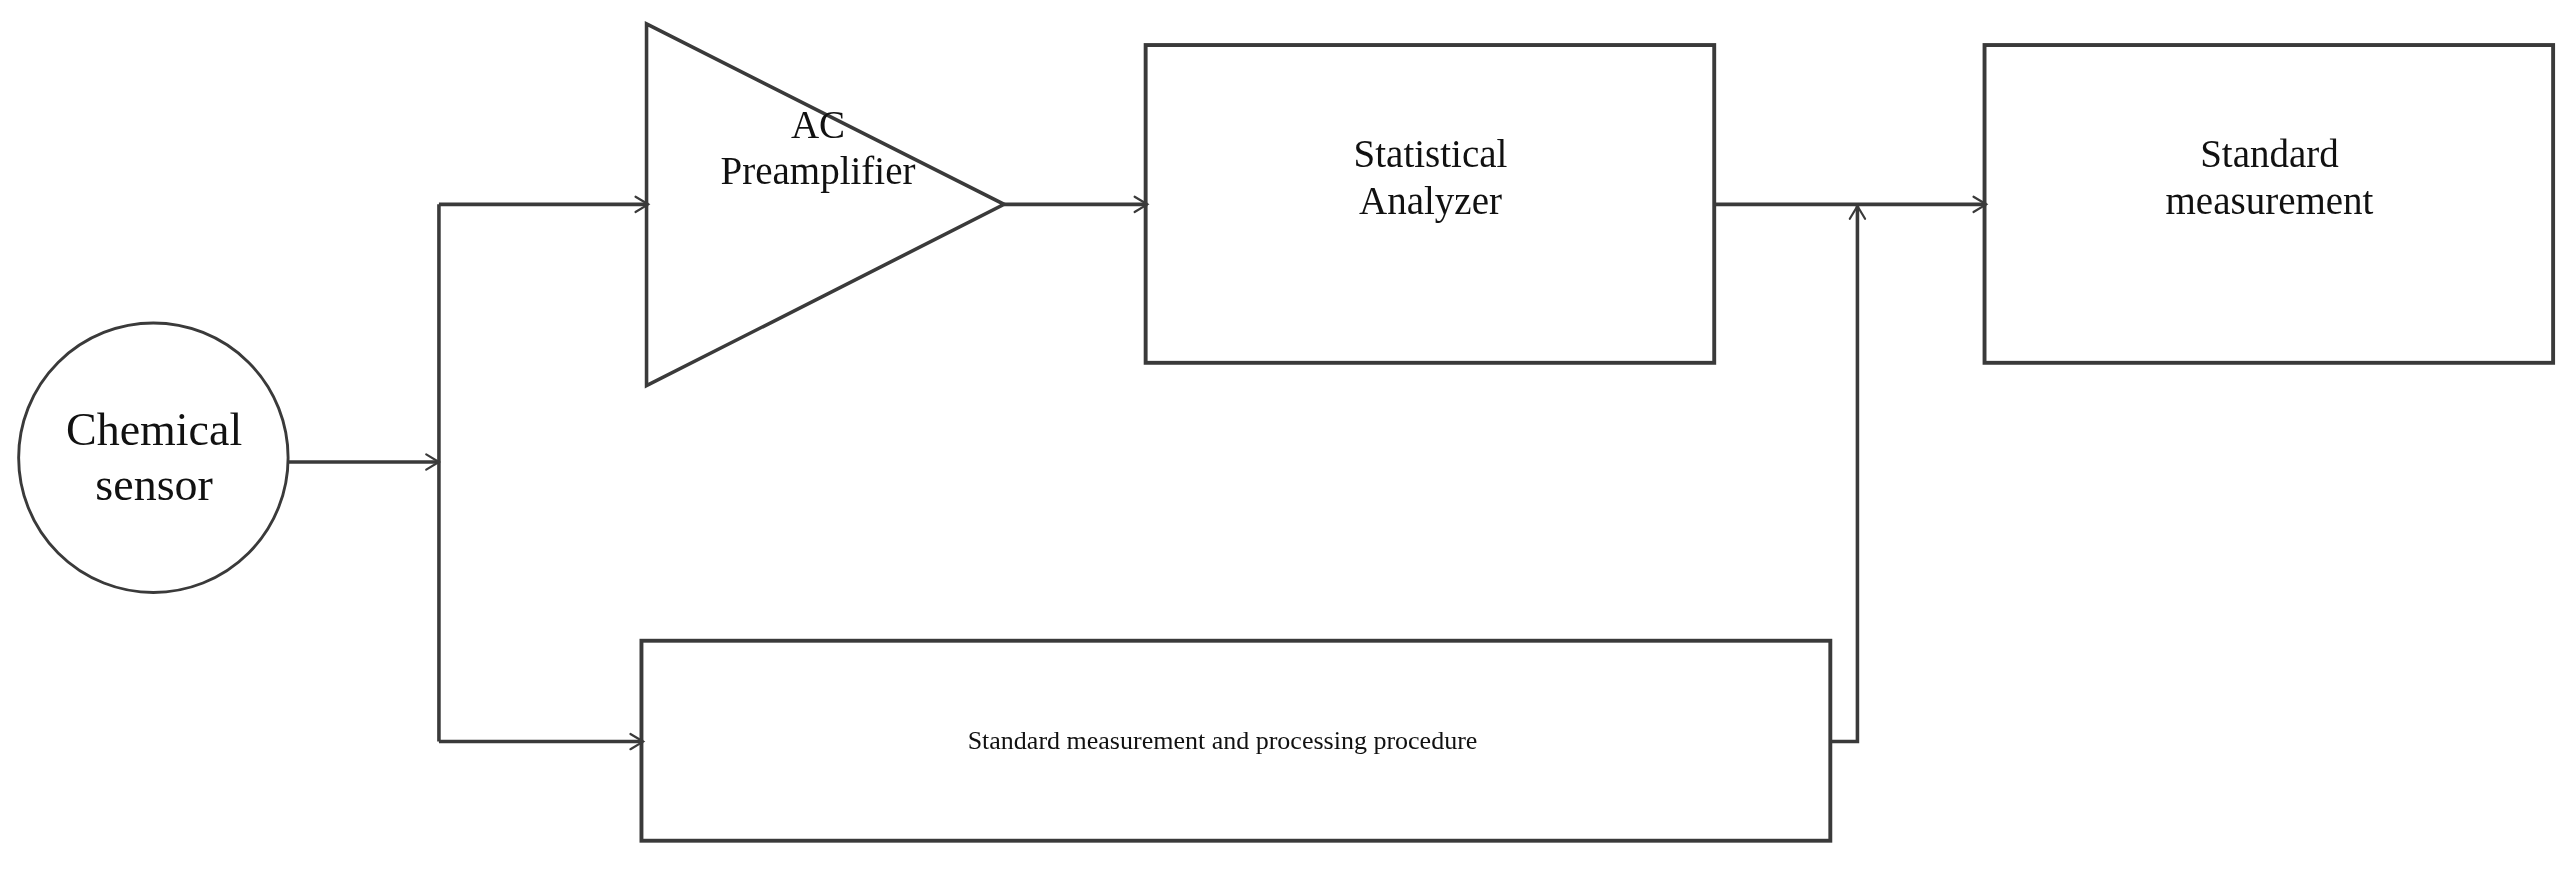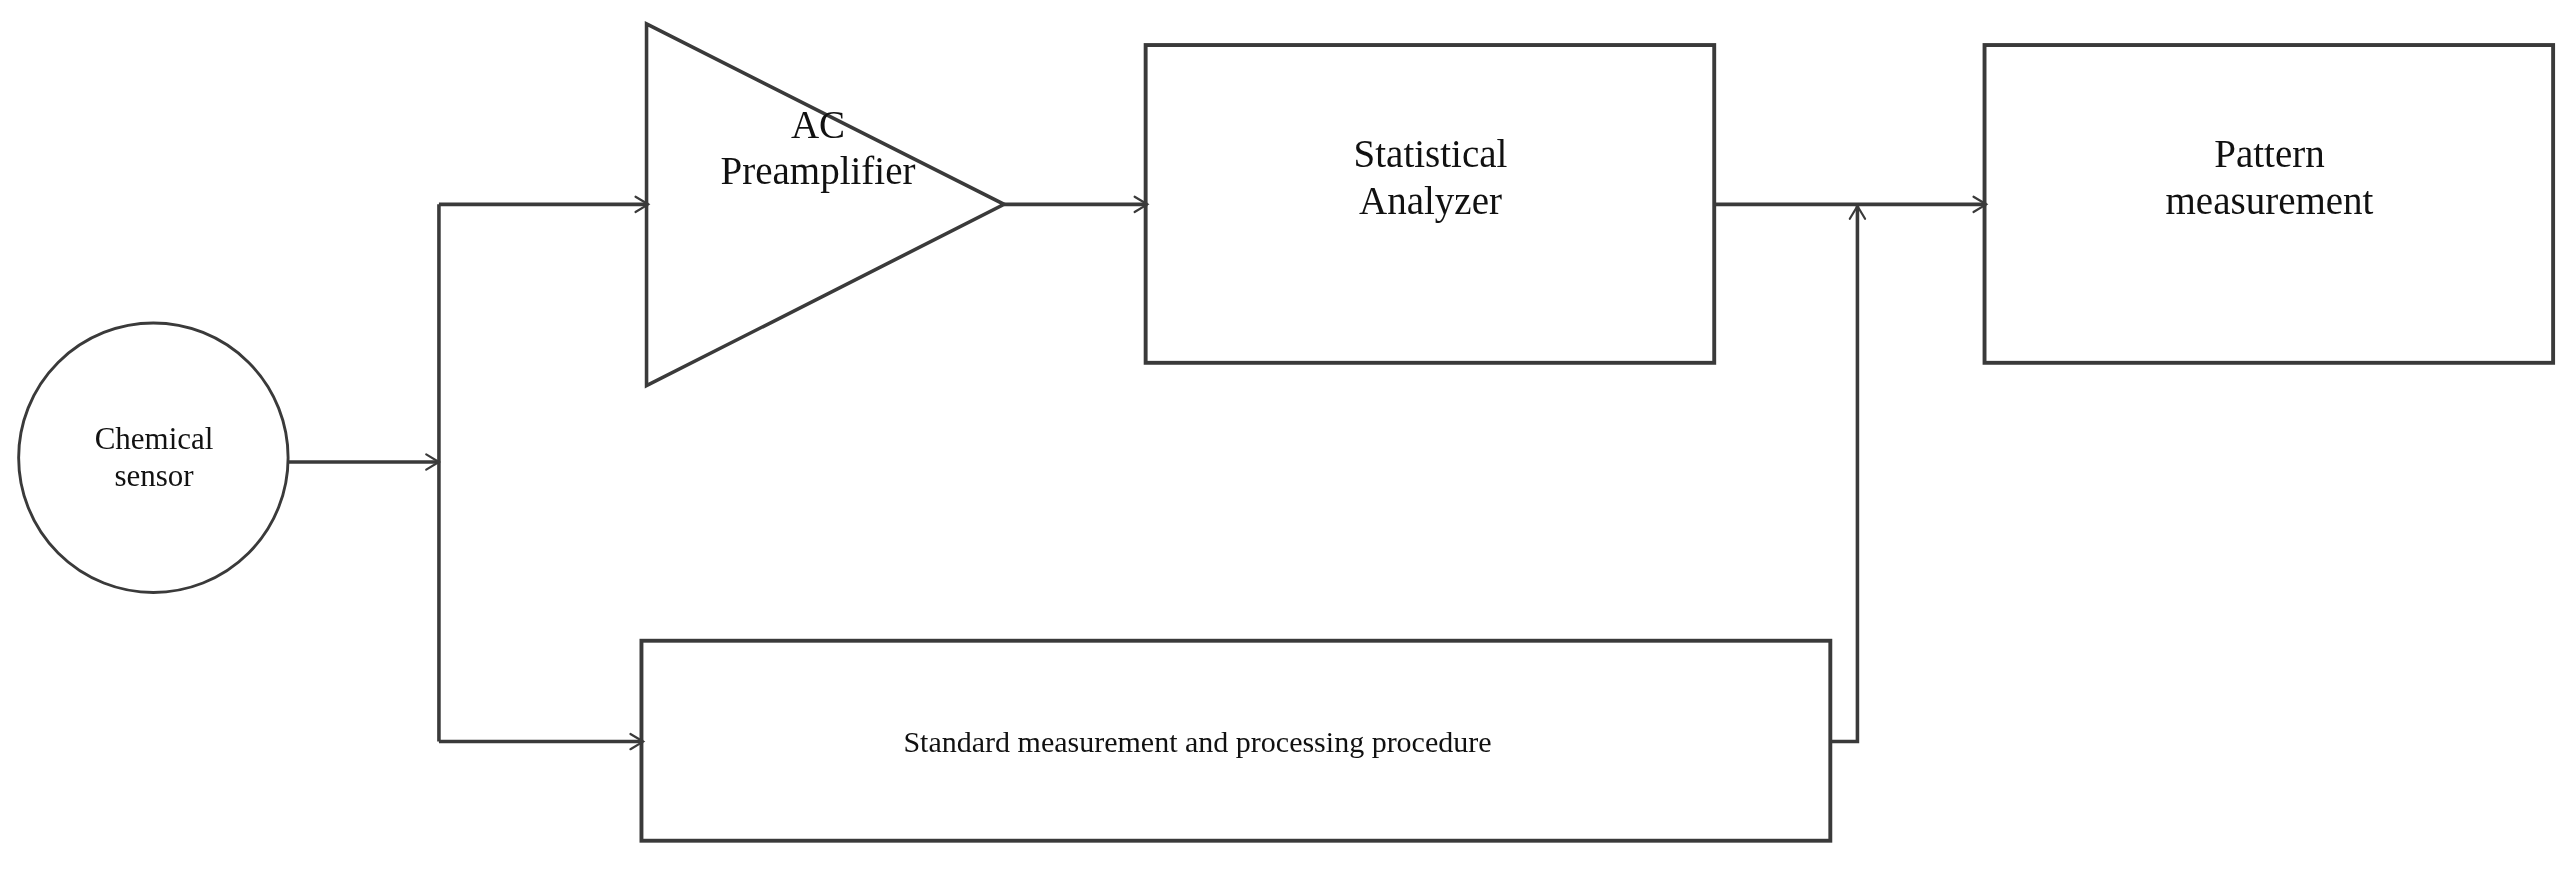--- a/index.html
+++ b/index.html
@@ -37,21 +37,21 @@
     font-family: "Liberation Serif", "DejaVu Serif", serif;
     line-height: 1.18;
     white-space: pre-line;
     pointer-events: none;
   }
   .lbl-sensor {
     left: 18.6px;
     top: 356px;
     width: 271px;
     height: 203px;
-    font-size: 31px;
+    font-size: 46px;
   }
   .lbl-amplifier {
     left: 623px;
     top: 102px;
     width: 390px;
     height: 153px;
     font-size: 39px;
     justify-content: flex-start;
   }
   .lbl-analyzer {
@@ -62,25 +62,25 @@
     font-size: 39px;
   }
   .lbl-pattern {
     left: 1985px;
     top: 93px;
     width: 569px;
     height: 169px;
     font-size: 39px;
   }
   .lbl-standard {
-    left: 603px;
+    left: 628px;
     top: 678px;
     width: 1189px;
     height: 127px;
-    font-size: 30px;
+    font-size: 26px;
   }
   .lbl-line { display: block; }
 </style>
 </head>
 <body>
 
 <div id="diagram-root">
 
   <svg id="diagram-svg" viewBox="0 0 3040 1050" xmlns="http://www.w3.org/2000/svg">
 
@@ -129,21 +129,21 @@
     <span class="lbl-line">Statistical</span>
     <span class="lbl-line">Analyzer</span>
   </div>
 
   <div class="node-label lbl-amplifier">
     <span class="lbl-line">AC</span>
     <span class="lbl-line">Preamplifier</span>
   </div>
 
   <div class="node-label lbl-pattern">
-    <span class="lbl-line">Pattern</span>
+    <span class="lbl-line">Standard</span>
     <span class="lbl-line">measurement</span>
   </div>
 
   <div class="node-label lbl-standard">
     <span class="lbl-line">Standard measurement and processing procedure</span>
   </div>
 
 </div>
 
 

